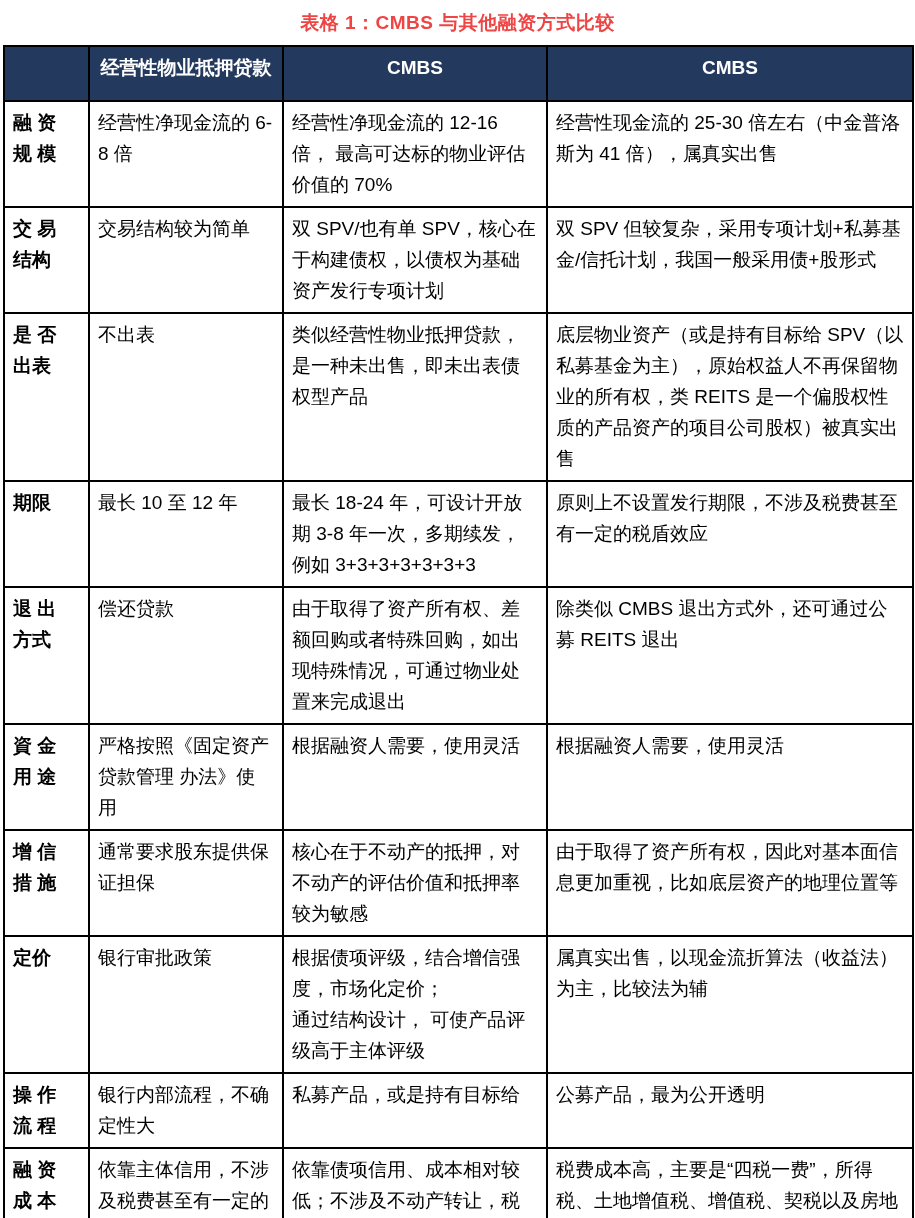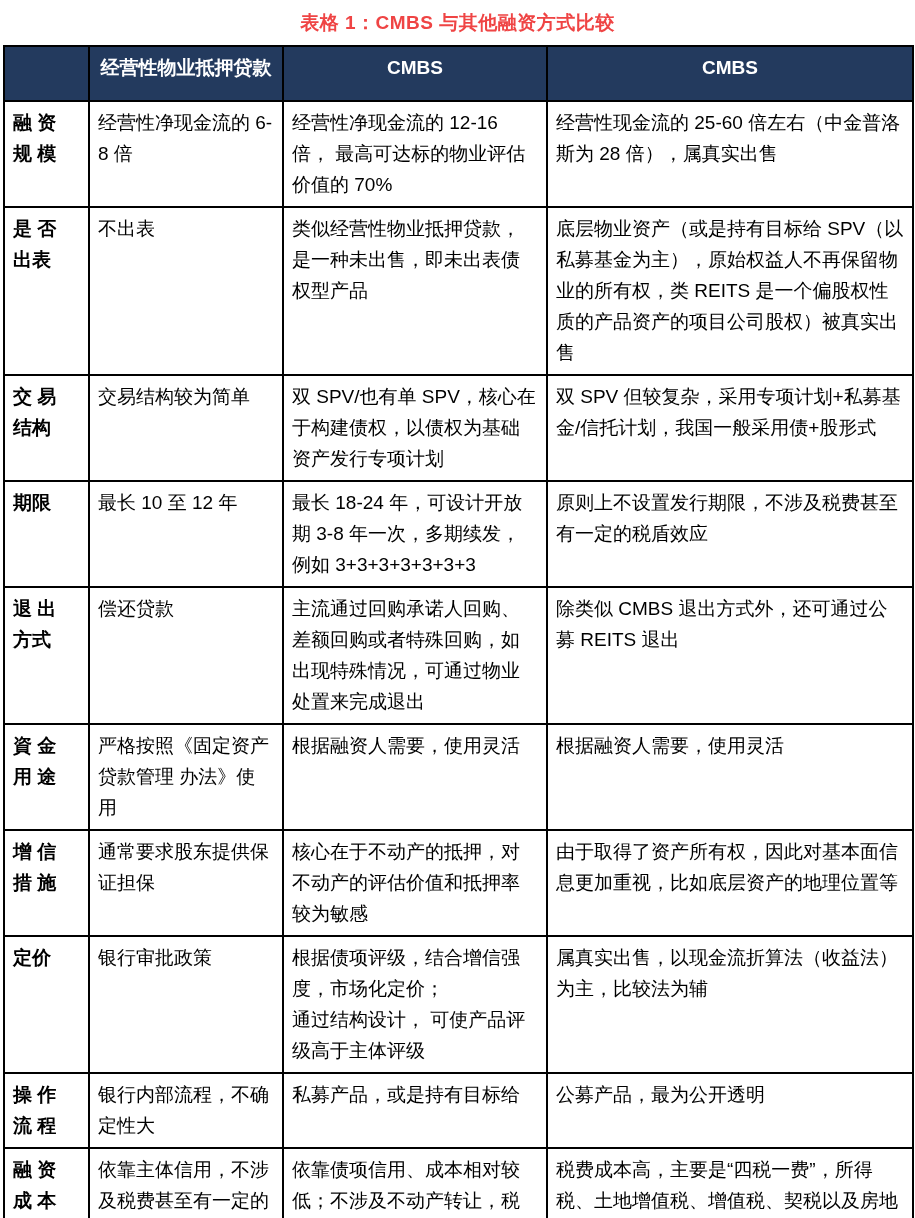--- a/index.html
+++ b/index.html
@@ -63,47 +63,47 @@
         <th>CMBS</th>
         <th>CMBS</th>
       </tr>
     </thead>
     <tbody>
       <tr>
         <td class="rowlabel">融 资
 规 模</td>
         <td>经营性净现金流的 6-8 倍</td>
         <td>经营性净现金流的 12-16 倍， 最高可达标的物业评估价值的 70%</td>
-        <td>经营性现金流的 25-60 倍左右（中金普洛斯为 28 倍），属真实出售</td>
+        <td>经营性现金流的 25-30 倍左右（中金普洛斯为 41 倍），属真实出售</td>
+      </tr>
+      <tr>
+        <td class="rowlabel">交 易
+结构</td>
+        <td>交易结构较为简单</td>
+        <td>双 SPV/也有单 SPV，核心在于构建债权，以债权为基础资产发行专项计划</td>
+        <td>双 SPV 但较复杂，采用专项计划+私募基金/信托计划，我国一般采用债+股形式</td>
       </tr>
       <tr>
         <td class="rowlabel">是 否
 出表</td>
         <td>不出表</td>
         <td>类似经营性物业抵押贷款，是一种未出售，即未出表债权型产品</td>
         <td>底层物业资产（或是持有目标给 SPV（以私募基金为主），原始权益人不再保留物业的所有权，类 REITS 是一个偏股权性质的产品资产的项目公司股权）被真实出售</td>
-      </tr>
-      <tr>
-        <td class="rowlabel">交 易
-结构</td>
-        <td>交易结构较为简单</td>
-        <td>双 SPV/也有单 SPV，核心在于构建债权，以债权为基础资产发行专项计划</td>
-        <td>双 SPV 但较复杂，采用专项计划+私募基金/信托计划，我国一般采用债+股形式</td>
       </tr>
       <tr>
         <td class="rowlabel">期限</td>
         <td>最长 10 至 12 年</td>
         <td>最长 18-24 年，可设计开放期 3-8 年一次，多期续发，例如 3+3+3+3+3+3+3</td>
         <td>原则上不设置发行期限，不涉及税费甚至有一定的税盾效应</td>
       </tr>
       <tr>
         <td class="rowlabel">退 出
 方式</td>
         <td>偿还贷款</td>
-        <td>主流通过回购承诺人回购、差额回购或者特殊回购，如出现特殊情况，可通过物业处置来完成退出</td>
+        <td>由于取得了资产所有权、差额回购或者特殊回购，如出现特殊情况，可通过物业处置来完成退出</td>
         <td>除类似 CMBS 退出方式外，还可通过公募 REITS 退出</td>
       </tr>
       <tr>
         <td class="rowlabel">資 金
 用 途</td>
         <td>严格按照《固定资产贷款管理 办法》使用</td>
         <td>根据融资人需要，使用灵活</td>
         <td>根据融资人需要，使用灵活</td>
       </tr>
       <tr>

